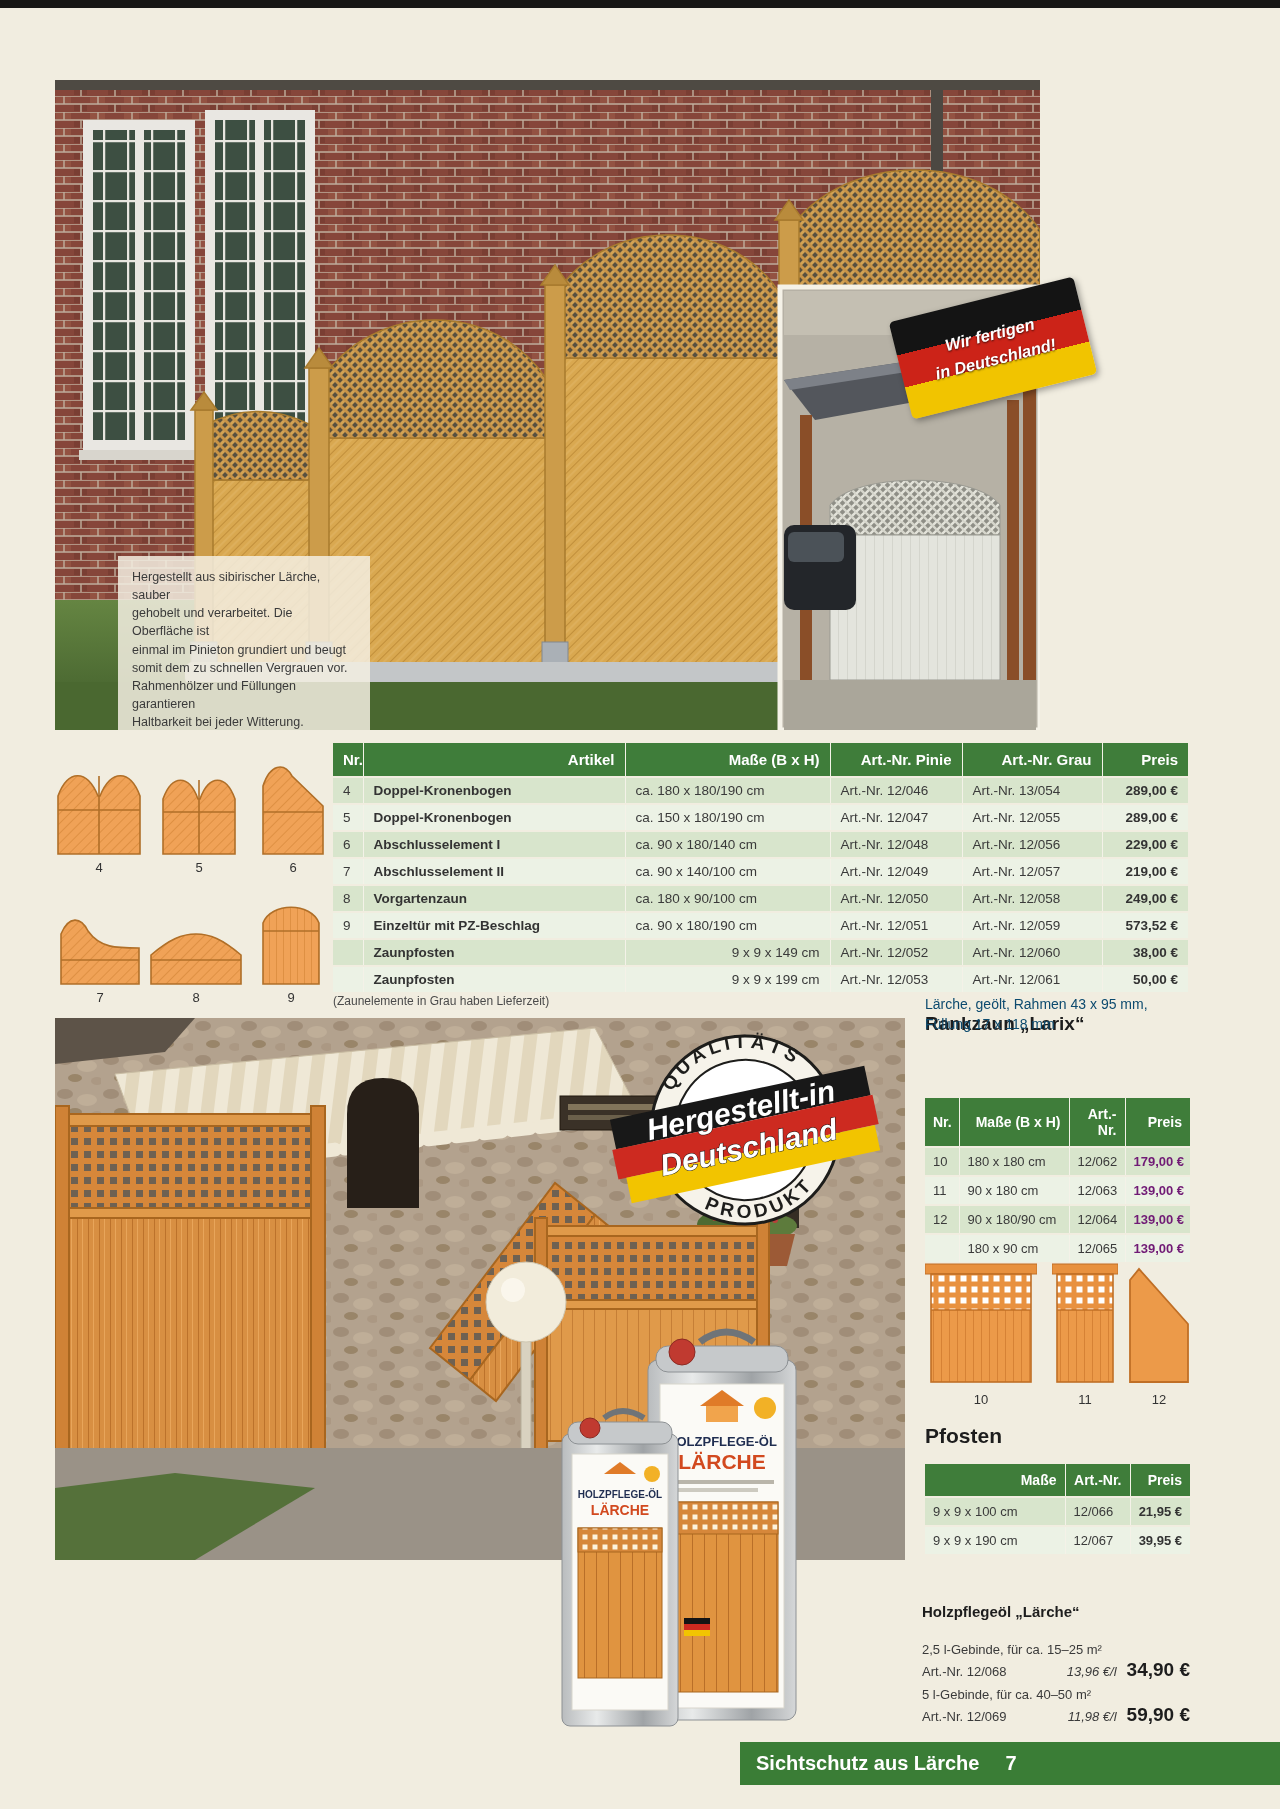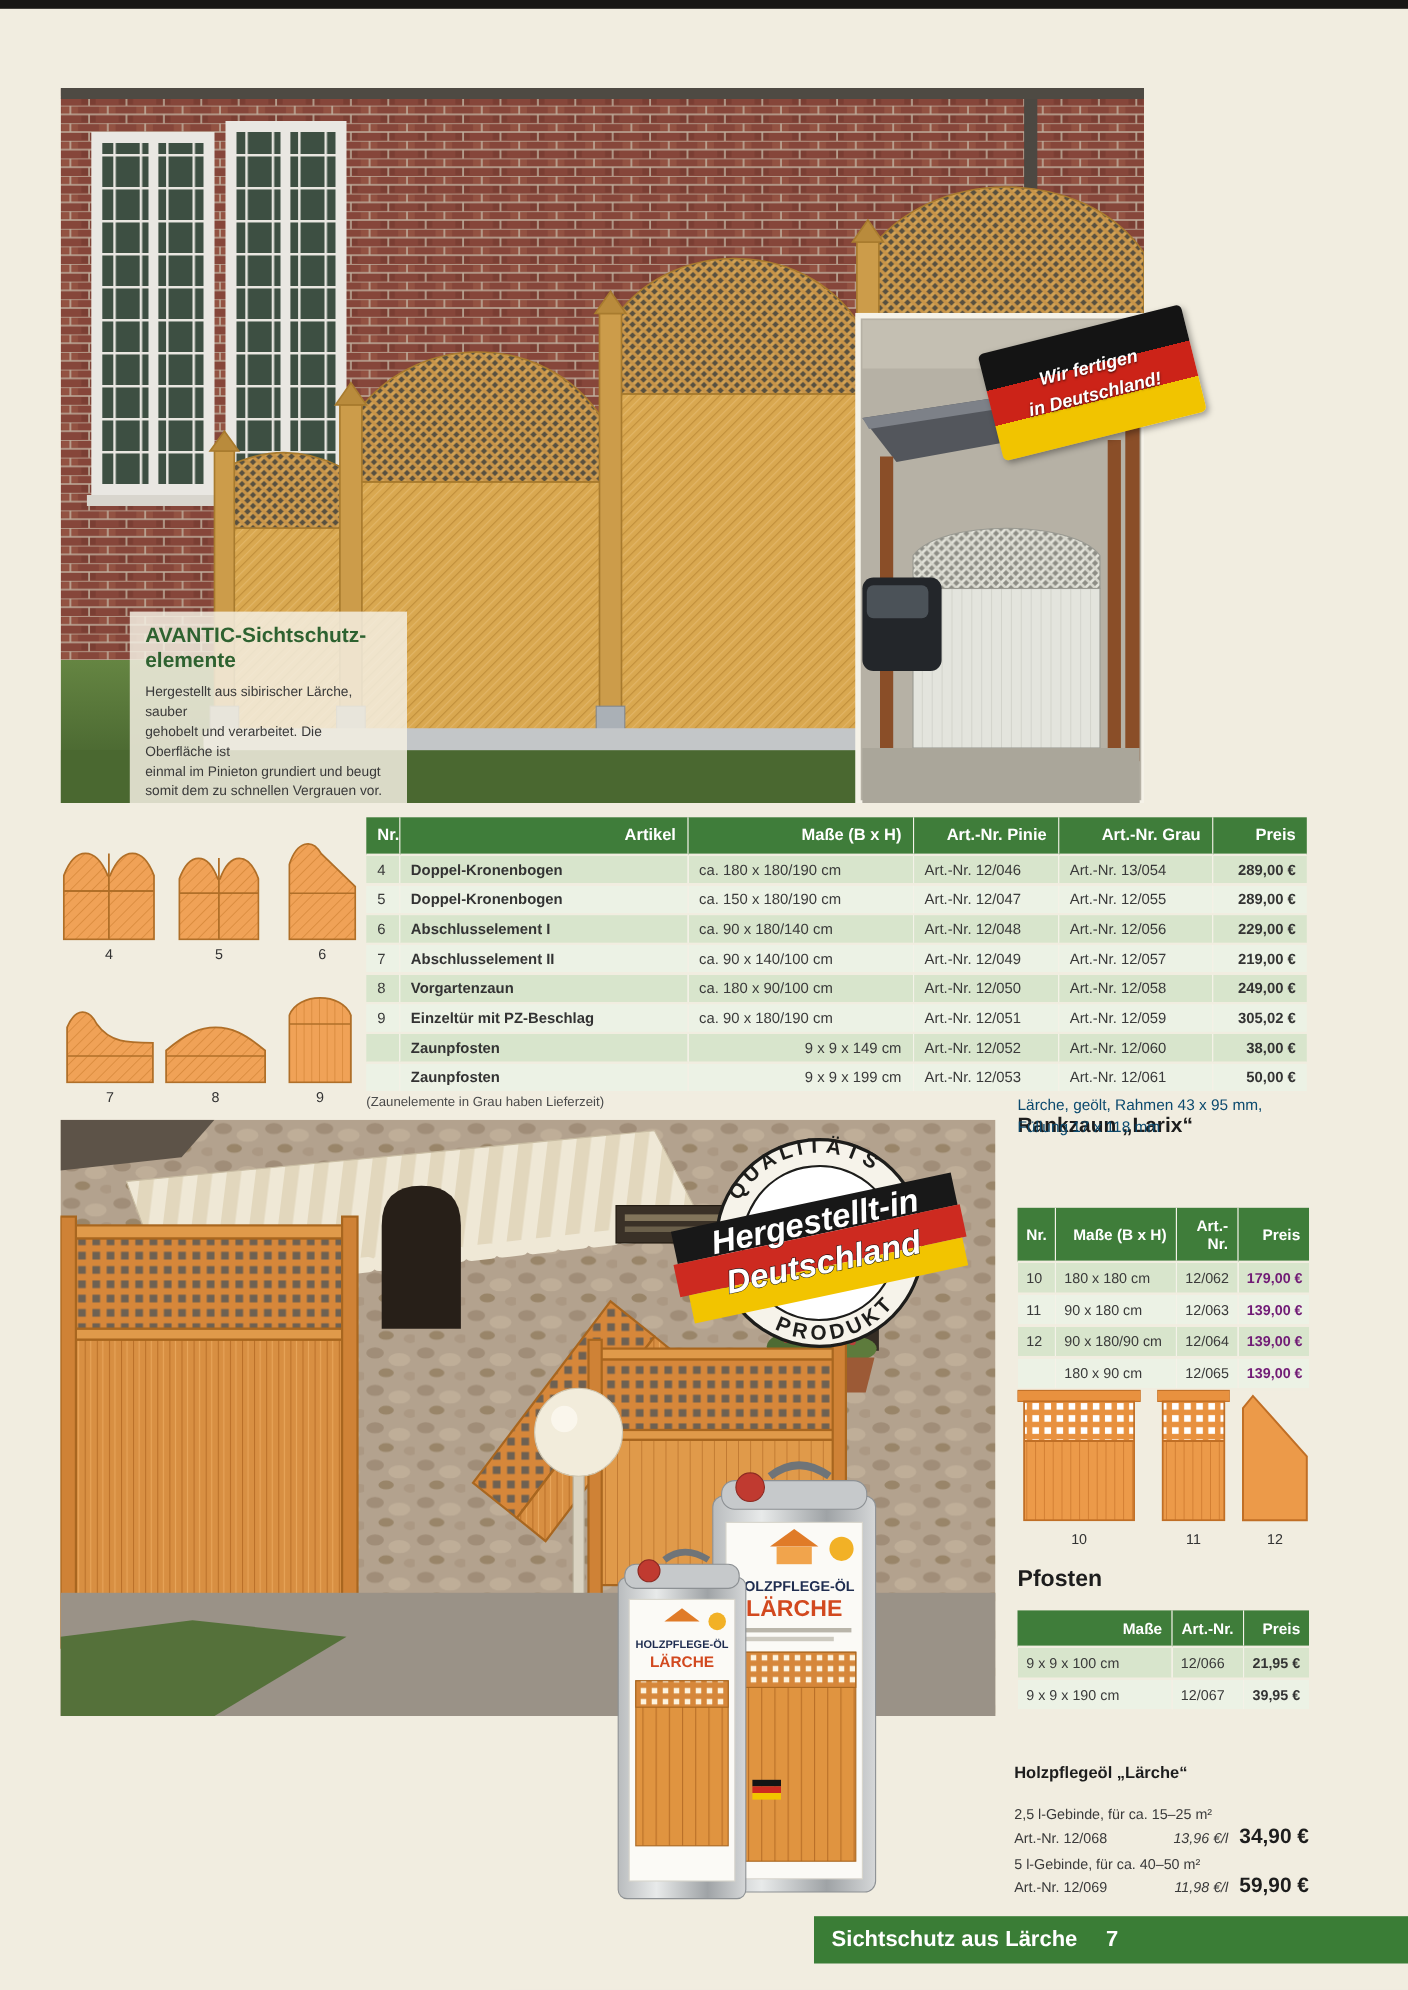--- a/index.html
+++ b/index.html
@@ -160,24 +160,20 @@
         <rect x="968" y="290" width="13" height="322" fill="#8a4e28"></rect>
         <path d="M775 425 C800 392 920 392 945 425 L945 455 L775 455 Z" fill="url(#gl)" stroke="#9a9a92"></path>
         <rect x="775" y="455" width="170" height="145" fill="url(#wv)" stroke="#9a9a92"></rect>
         <rect x="729" y="445" width="72" height="85" rx="10" fill="#23262a"></rect>
         <rect x="733" y="452" width="56" height="30" rx="6" fill="#4b5258"></rect>
         <rect x="729" y="600" width="252" height="50" fill="#aaa69a"></rect>
       </g>
     </svg>
 
     <div class="abs overlay-box">
-      <h3>
-        <span>AVANTIC-Sichtschutz-</span><br>
-        <span>elemente</span>
-      </h3>
       <div class="overlay-desc">Hergestellt aus sibirischer Lärche, sauber
 gehobelt und verarbeitet. Die Oberfläche ist
 einmal im Pinieton grundiert und beugt
 somit dem zu schnellen Vergrauen vor.
 Rahmenhölzer und Füllungen garantieren
 Haltbarkeit bei jeder Witterung.
 Die Elemente sind ideal anstreichbar.
 Massive Rahmen: ca. 45 x 68 mm
 Profilfüllung: ca 14 x 96 mm</div>
     </div>
@@ -325,21 +321,21 @@
           <td>Art.-Nr. 12/050</td>
           <td>Art.-Nr. 12/058</td>
           <td>249,00 €</td>
         </tr>
         <tr>
           <td>9</td>
           <td>Einzeltür mit PZ-Beschlag</td>
           <td>ca. 90 x 180/190 cm</td>
           <td>Art.-Nr. 12/051</td>
           <td>Art.-Nr. 12/059</td>
-          <td>305,02 €</td>
+          <td>573,52 €</td>
         </tr>
         <tr class="no-first">
           <td></td>
           <td>Zaunpfosten</td>
           <td>9 x 9 x 149 cm</td>
           <td>Art.-Nr. 12/052</td>
           <td>Art.-Nr. 12/060</td>
           <td>38,00 €</td>
         </tr>
         <tr class="no-first">

